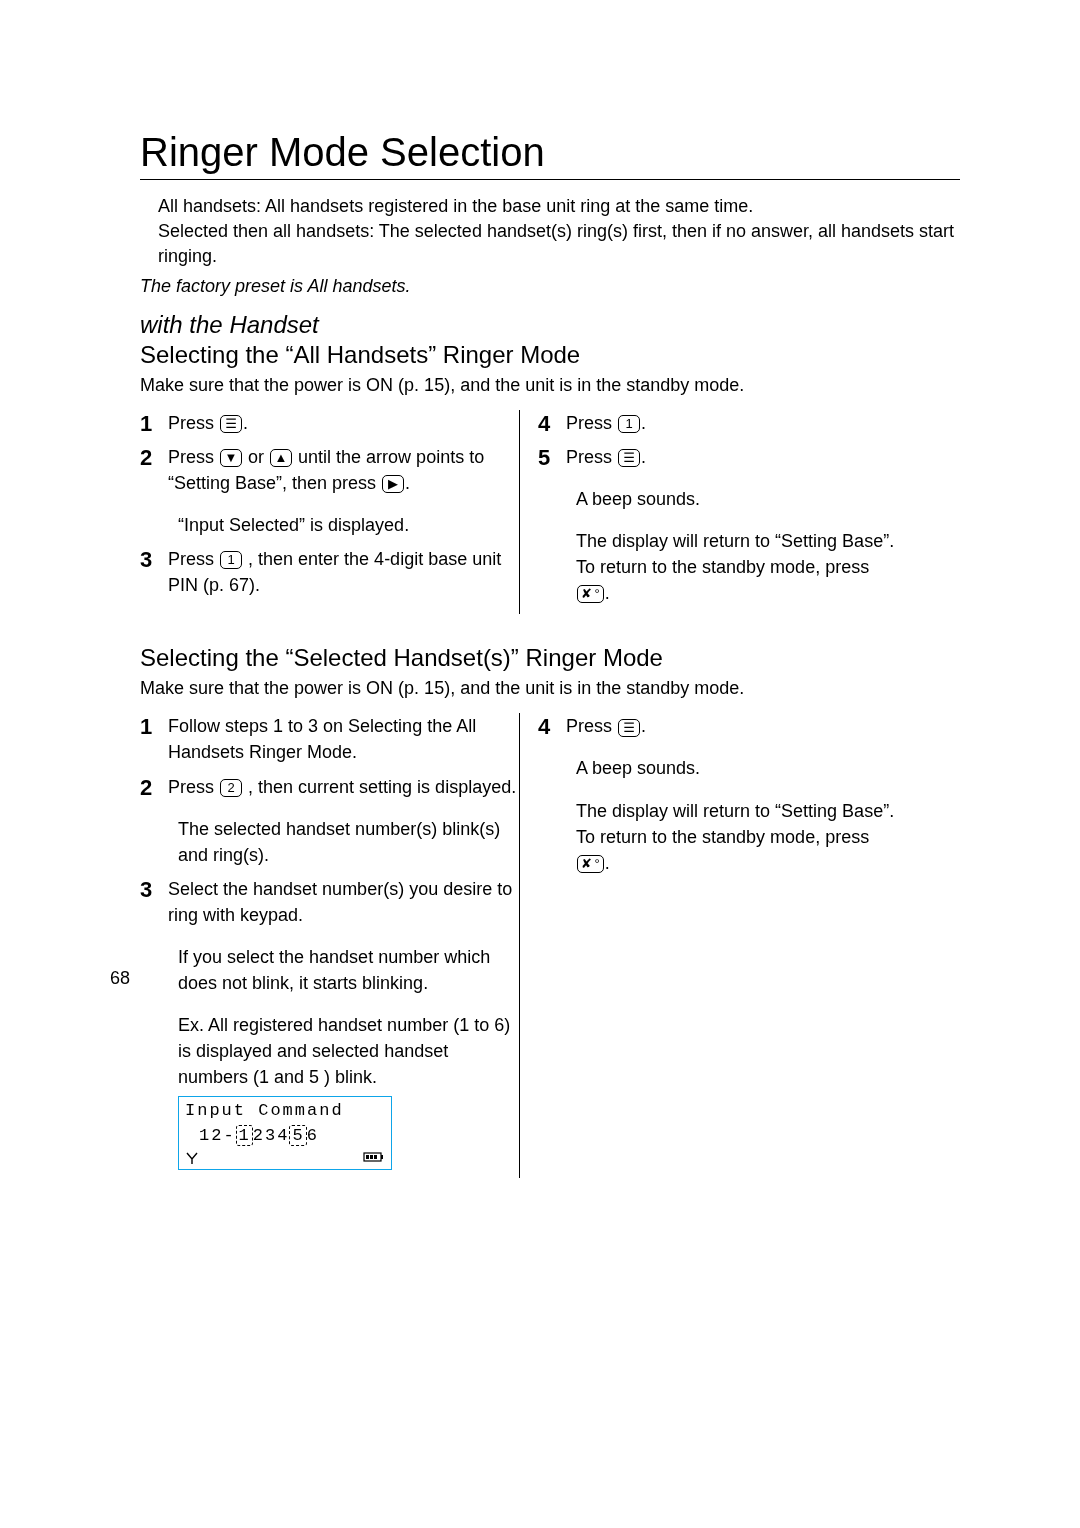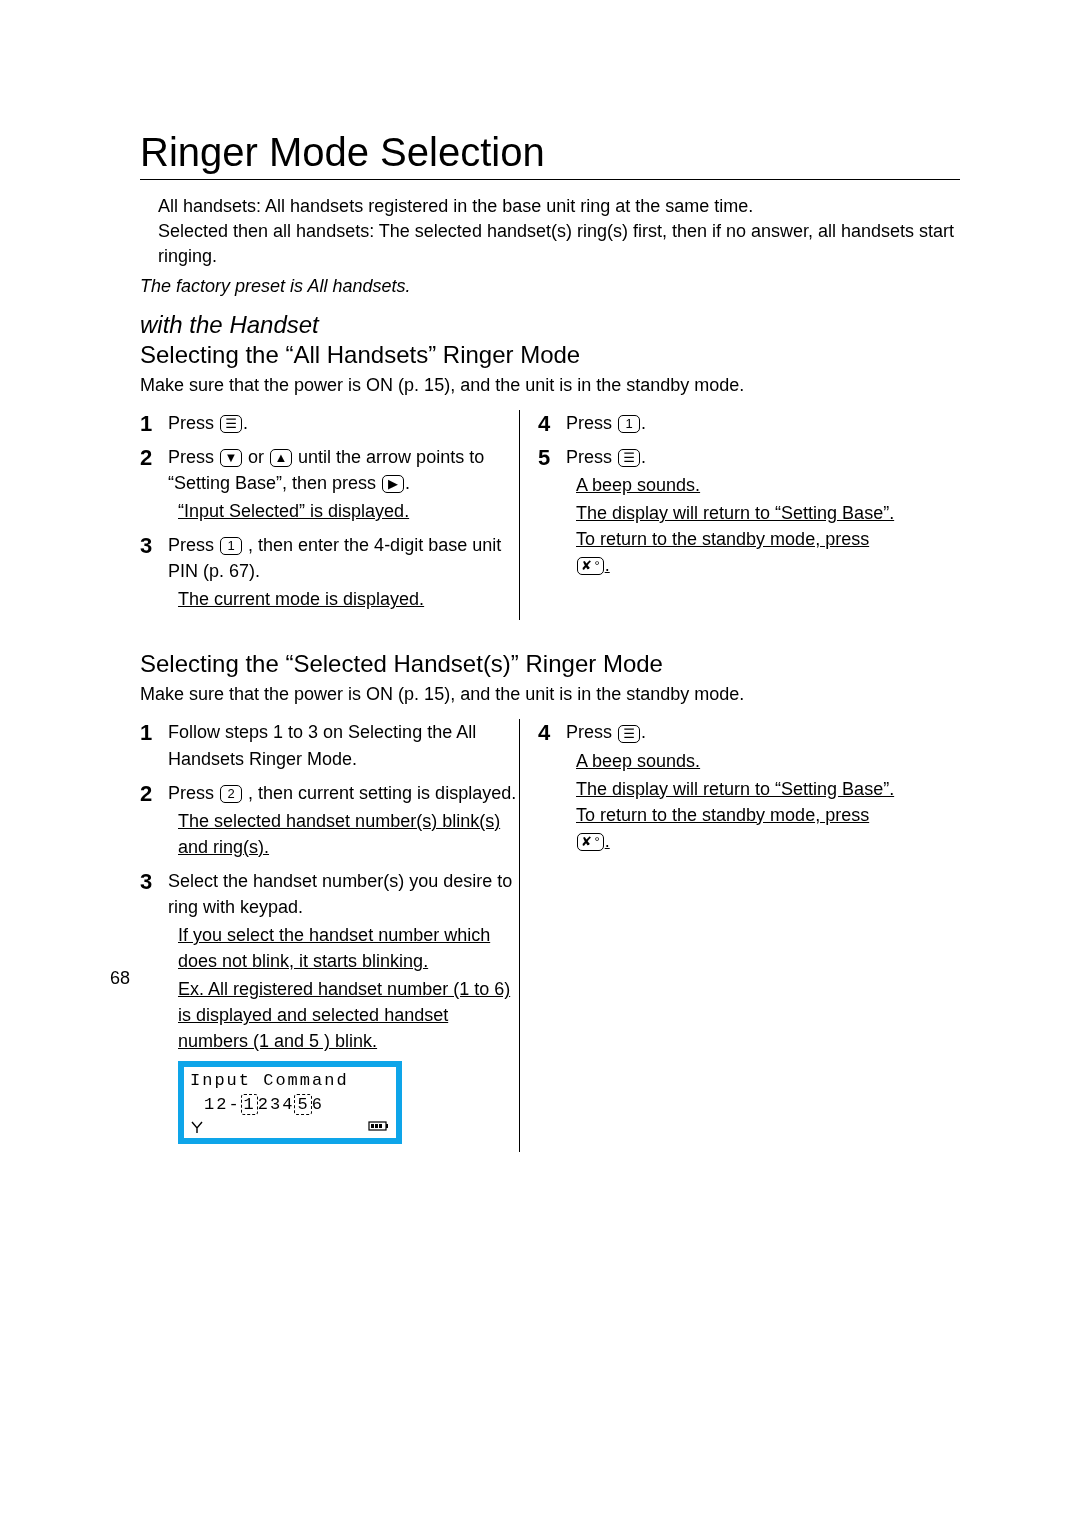--- a/index.html
+++ b/index.html
@@ -79,38 +79,37 @@
   }
   .step-num {
     position: absolute;
     left: -18px;
     top: -2px;
     font-size: 22px;
     font-weight: 700;
   }
   .subtext {
     margin-left: 10px;
-    margin-top: 2px;
-    text-decoration: underline;
+    margin-top: 16px;
   }
   .key {
     display: inline-block;
     border: 1.5px solid #000;
     border-radius: 5px;
     min-width: 14px;
     height: 16px;
     text-align: center;
     font-size: 13px;
     vertical-align: middle;
     line-height: 15px;
     padding: 0 3px;
     margin: 0 1px;
   }
   .lcd {
-    border: 6px solid #0ea5e9;
+    border: 1px solid #0ea5e9;
     width: 200px;
     padding: 2px 6px 4px 6px;
     margin-top: 6px;
     font-family: "Courier New", monospace;
     font-size: 17px;
     letter-spacing: 2px;
   }
   .lcd-status {
     display: flex;
     justify-content: space-between;
@@ -175,21 +174,20 @@
         <span> until the arrow points to “Setting Base”, then press </span>
         <span class="key">▶</span><span>.</span>
         <div class="subtext">“Input Selected” is displayed.</div>
       </div>
 
       <div class="step">
         <span class="step-num">3</span>
         <span>Press </span>
         <span class="key">1</span>
         <span>, then enter the 4-digit base unit PIN (p. 67).</span>
-        <div class="subtext">The current mode is displayed.</div>
       </div>
     </div>
 
     <div class="col-right">
       <div class="step">
         <span class="step-num">4</span>
         <span>Press </span>
         <span class="key">1</span><span>.</span>
       </div>
 

